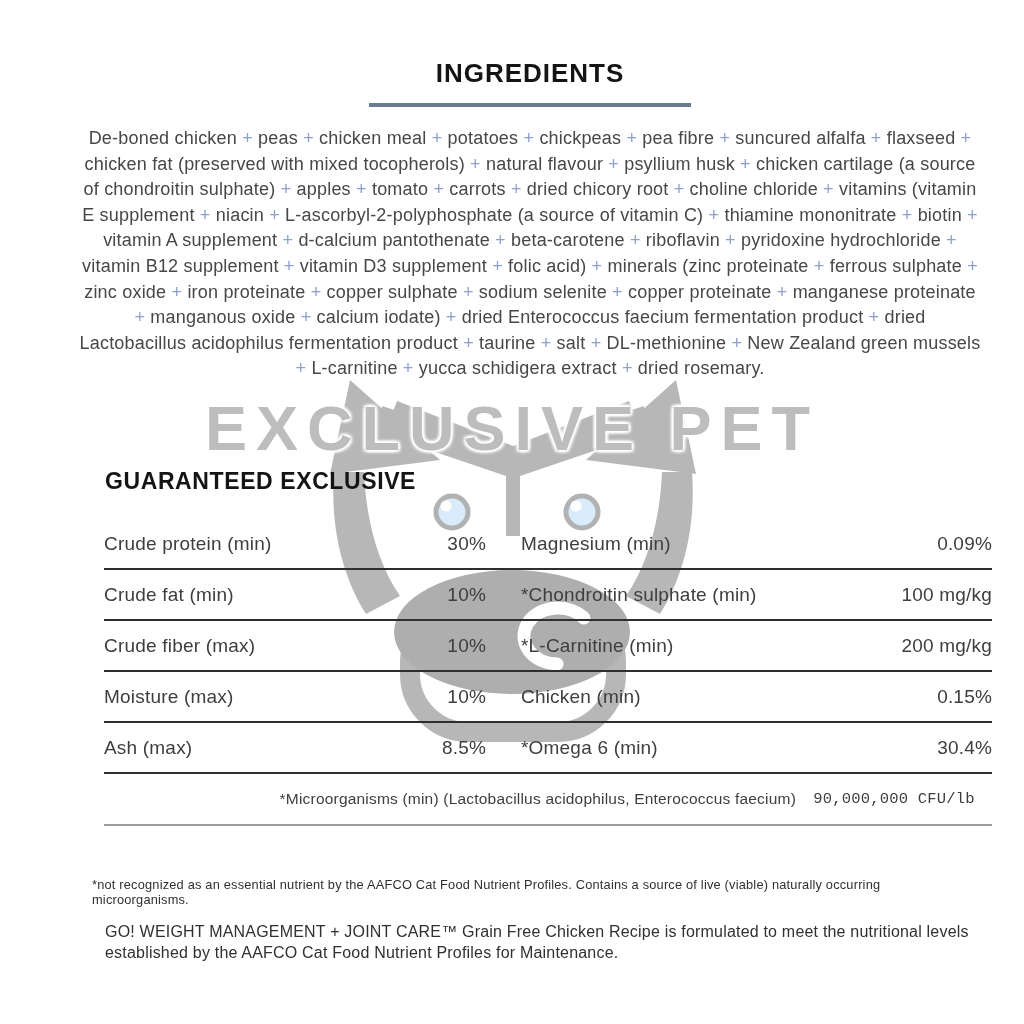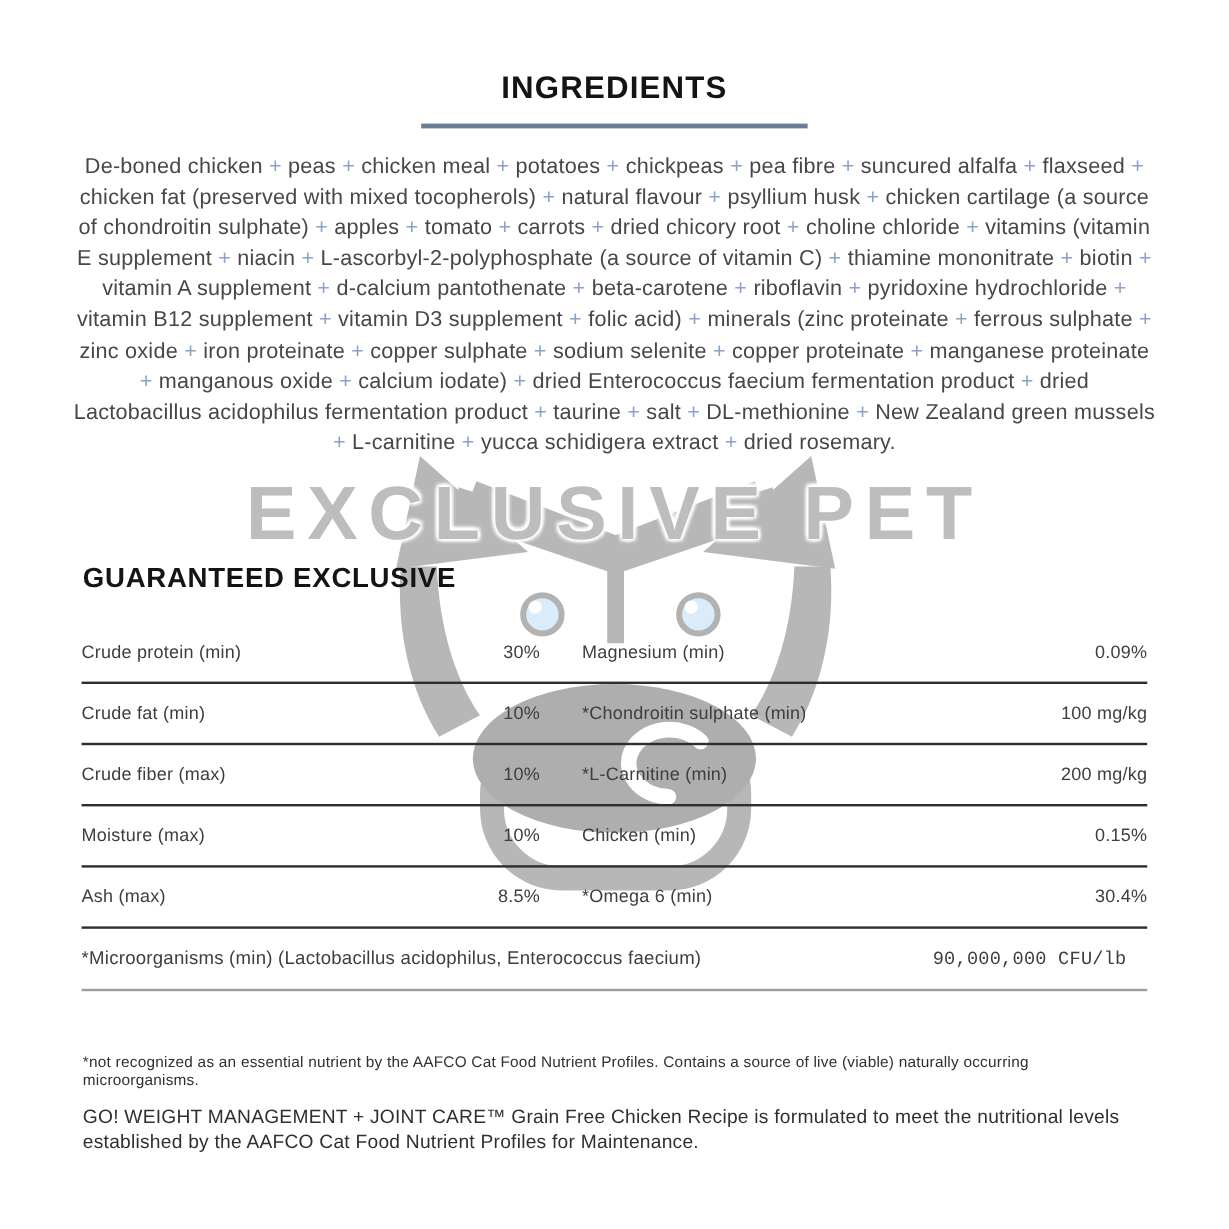--- a/index.html
+++ b/index.html
@@ -29,52 +29,52 @@
   .eye-fill{fill:var(--eye-blue);stroke:#a2a2a2;stroke-width:5px;}
   
   .wm-text{
     position:absolute;left:0;right:0;top:392px;z-index:1;
     text-align:center;white-space:nowrap;
     font-size:63px;font-weight:bold;letter-spacing:9px;
     color:var(--watermark-gray);
     text-shadow:0 0 3px #fff,2px 2px 3px #fff,-2px -2px 3px #fff,2px -2px 3px #fff,-2px 2px 3px #fff;
   }
   
-  .content{position:absolute;inset:0;z-index:2;}
+  .content{position:absolute;inset:0;z-index:2;margin-left:36px;}
   .ing-title{
     margin-top:58px;text-align:center;
     font-size:26px;font-weight:800;letter-spacing:1px;color:var(--ink);
   }
   .ing-divider{width:322px;height:4px;background:var(--divider-blue);margin:14px auto 0;}
   .ing-text{
     width:902px;margin:19px auto 0;text-align:center;
     font-size:18px;line-height:25.6px;letter-spacing:0.2px;color:var(--body-ink);
   }
   .plus{color:var(--plus-accent);}
   .analysis-title{
     position:absolute;left:69px;top:468px;
     font-size:23px;font-weight:800;letter-spacing:0.6px;color:var(--ink);
   }
   .analysis-table{position:absolute;left:68px;top:519px;width:888px;}
   .analysis-row{
     display:grid;grid-template-columns:252px 130px 35px 275px 1fr;
     height:49px;align-items:center;
     border-bottom:2px solid var(--line-dark);
-    font-size:15px;letter-spacing:0.2px;color:var(--table-ink);
+    font-size:19px;letter-spacing:0.2px;color:var(--table-ink);
   }
   .analysis-row .lv,.analysis-row .rv{text-align:right;}
   .analysis-row-full{
     display:flex;height:50px;align-items:center;
     border-bottom:2px solid var(--line-gray);
     font-size:15.5px;letter-spacing:0.2px;color:var(--table-ink);
   }
-  .analysis-row-full .flabel{flex:1;}
+  .analysis-row-full .flabel{flex:1;text-align:right;}
   .analysis-row-full .fvalue{width:196px;text-align:center;font-family:Liberation Mono, monospace;}
   .footnote{
-    position:absolute;left:69px;top:877px;width:888px;
+    position:absolute;left:56px;top:877px;width:888px;
     font-size:12.8px;letter-spacing:0.2px;color:#303030;
   }
   .aafco{
     position:absolute;left:69px;top:922px;width:888px;
     font-size:16px;line-height:20.5px;letter-spacing:0.2px;color:#303030;
   }
 </style>
 </head>
 <body>
 

